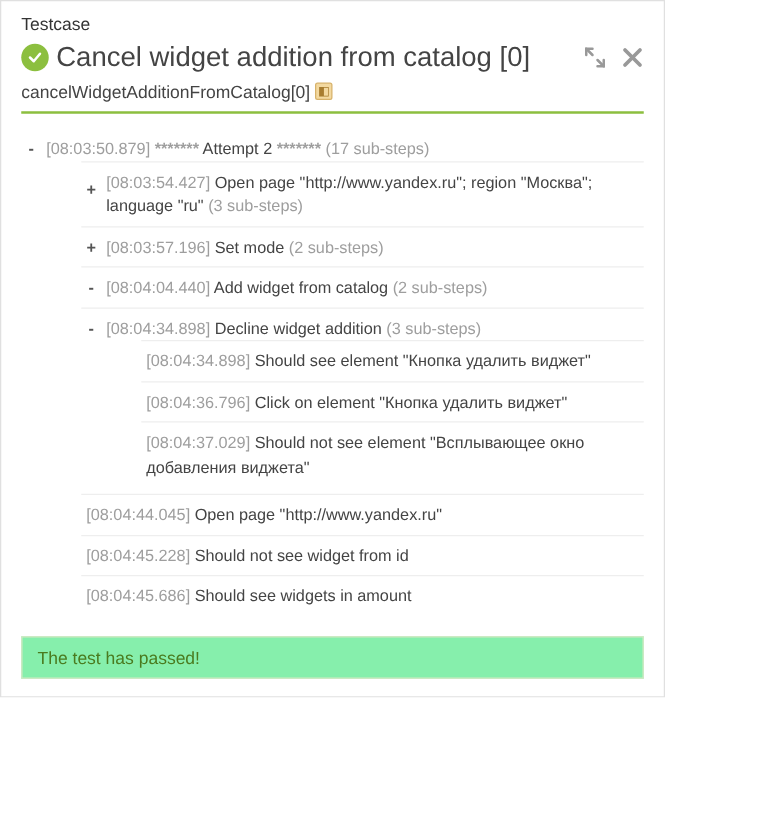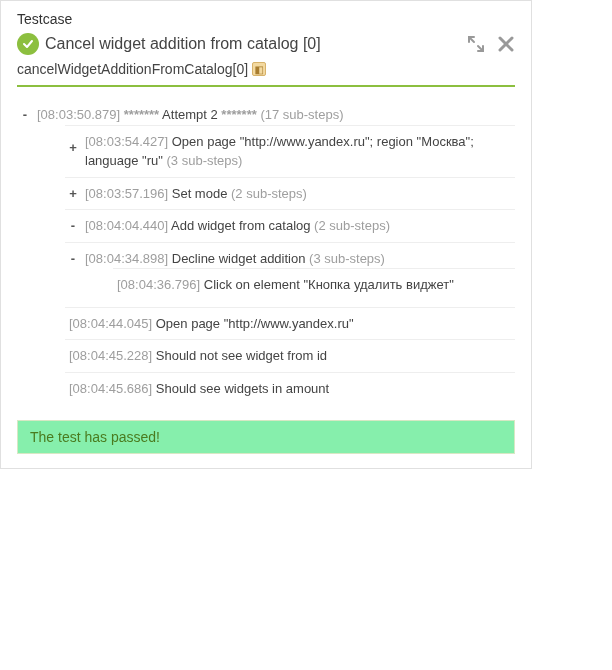--- a/index.html
+++ b/index.html
@@ -29,21 +29,21 @@
   }
   .check-icon {
     width: 22px; height: 22px;
     border-radius: 50%;
     background: #8cbf3f;
     display: flex; align-items: center; justify-content: center;
     flex: 0 0 22px;
   }
   .check-icon svg { display: block; }
   .title-text {
-    font-size: 16px;
+    font-size: 22px;
     color: #444;
     flex: 1;
   }
   .title-actions { display: flex; gap: 12px; }
   .act-icon { color: #999; cursor: pointer; }
   .act-icon svg { display: block; }
   .severity {
     font-size: 16px;
     color: #aaa;
     margin-bottom: 6px;
@@ -153,21 +153,23 @@
       <span class="ts">[08:03:50.879]</span>
       <span class="stars">*******</span>
       <span class="label">Attempt 2</span>
       <span class="stars">*******</span>
       <span class="substeps">(17 sub-steps)</span>
       <ul id="steps-root">
           <li class="node"><span class="toggle toggle-plus-low">+</span><span class="ts">[08:03:54.427] </span><span class="label">Open page "http://www.yandex.ru"; region "Москва"; language "ru"</span><span class="substeps"> (3 sub-steps)</span></li>
           <li class="node"><span class="toggle">+</span><span class="ts">[08:03:57.196] </span><span class="label">Set mode</span><span class="substeps"> (2 sub-steps)</span></li>
           <li class="node"><span class="toggle">-</span><span class="ts">[08:04:04.440] </span><span class="label">Add widget from catalog</span><span class="substeps"> (2 sub-steps)</span></li>
           <li class="node"><span class="toggle">-</span><span class="ts">[08:04:34.898] </span><span class="label">Decline widget addition</span><span class="substeps"> (3 sub-steps)</span><ul>
+              <li class="node" style="padding-left: 4px;"><span class="ts">[08:04:34.898] </span><span class="label">Should see element "Кнопка удалить виджет"</span></li>
               <li class="node" style="padding-left: 4px;"><span class="ts">[08:04:36.796] </span><span class="label">Click on element "Кнопка удалить виджет"</span></li>
+              <li class="node" style="padding-left: 4px;"><span class="ts">[08:04:37.029] </span><span class="label">Should not see element "Всплывающее окно добавления виджета"</span></li>
             </ul></li>
           <li class="node" style="padding-left: 4px;"><span class="ts">[08:04:44.045] </span><span class="label">Open page "http://www.yandex.ru"</span></li>
           <li class="node" style="padding-left: 4px;"><span class="ts">[08:04:45.228] </span><span class="label">Should not see widget from id</span></li>
           <li class="node" style="padding-left: 4px;"><span class="ts">[08:04:45.686] </span><span class="label">Should see widgets in amount</span></li>
         </ul>
     </li>
   </ul>
 
   <div class="result-bar">The test has passed!</div>
 </div>

